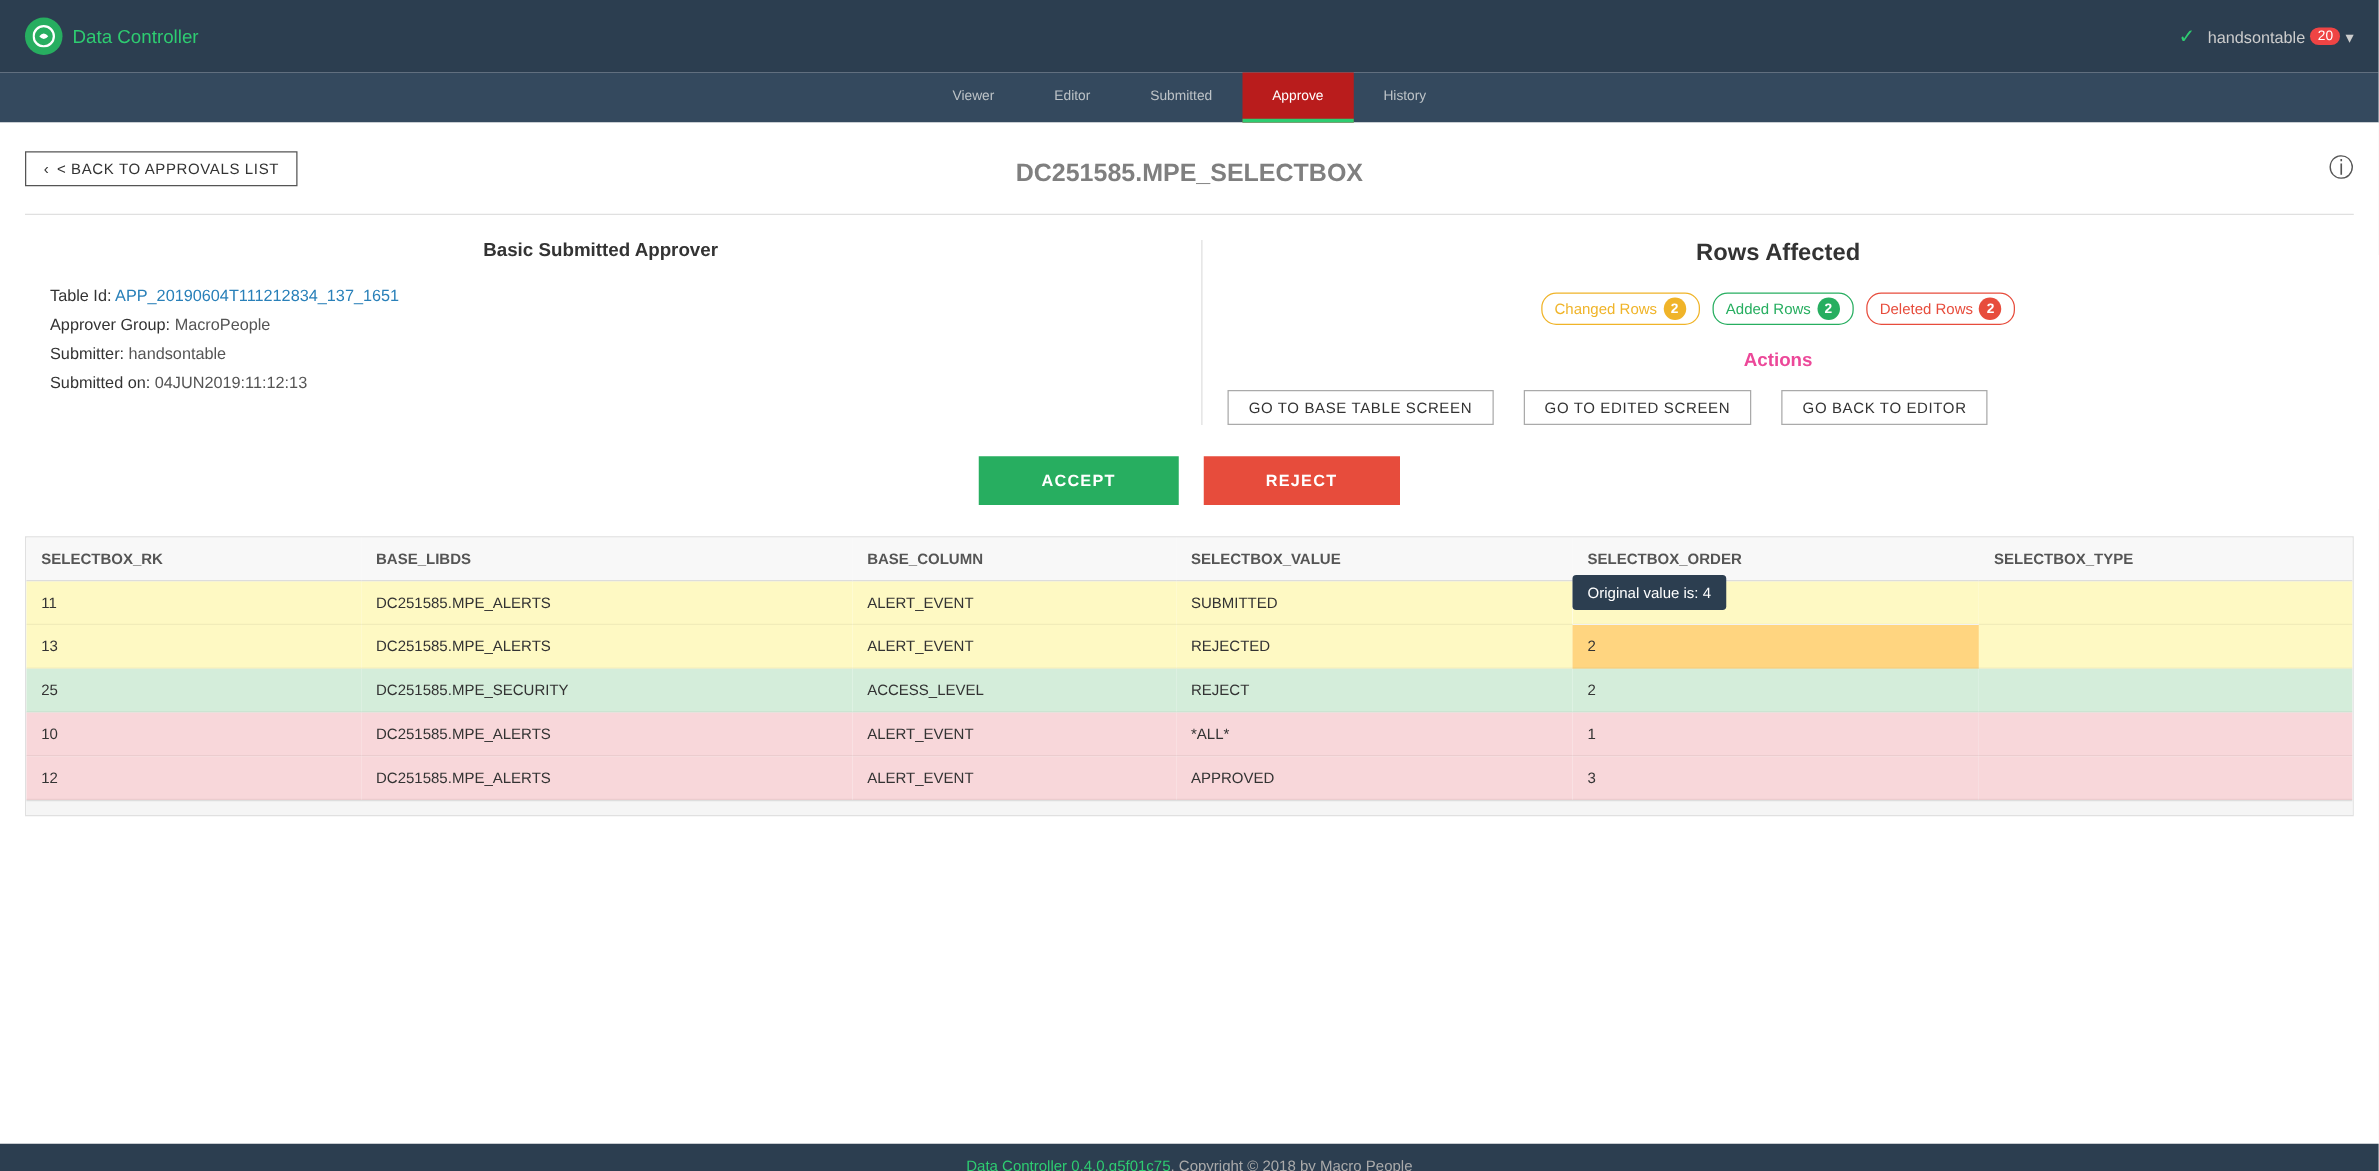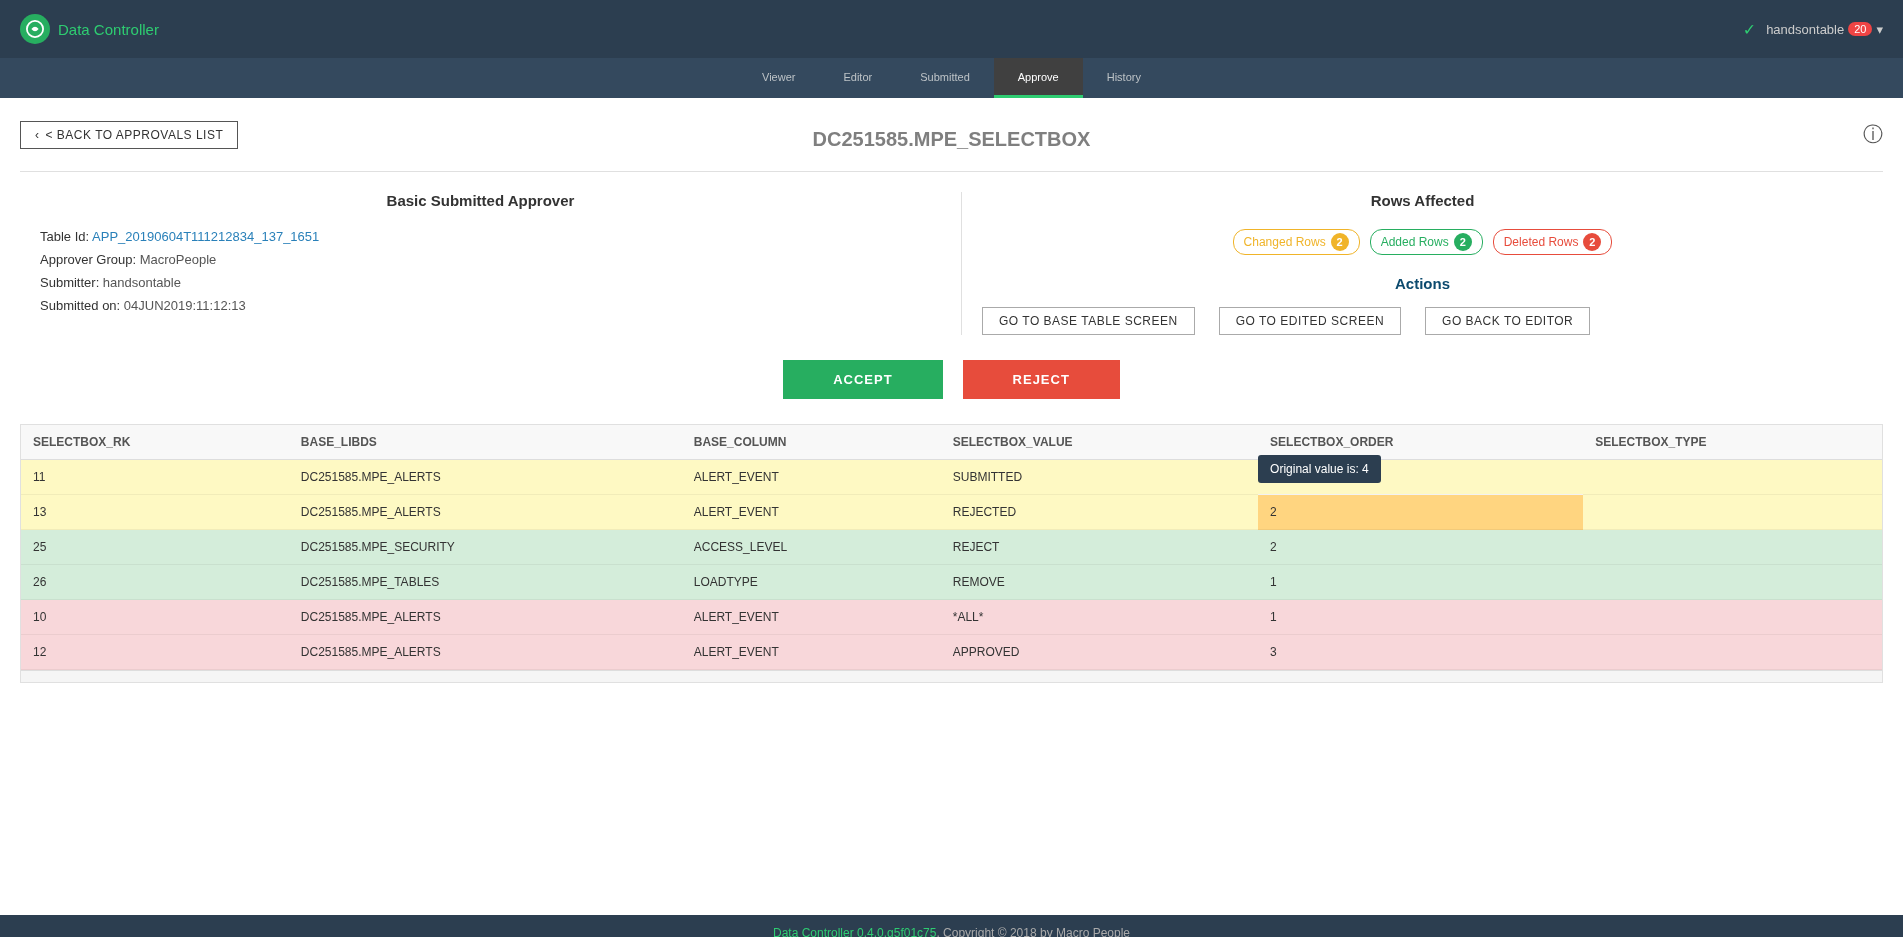--- a/index.html
+++ b/index.html
@@ -35,21 +35,21 @@
     .nav-bar a {
       color: #bdc3c7;
       text-decoration: none;
       padding: 0 24px;
       display: flex;
       align-items: center;
       font-size: 11px;
       cursor: pointer;
       border-bottom: 3px solid transparent;
     }
-    .nav-bar a.active { color: white; border-bottom: 3px solid #2ecc71; background: #404040; }
+    .nav-bar a.active { color: white; border-bottom: 3px solid #2ecc71; background: #b91c1c; }
 
     
     .main-content { background: white; min-height: calc(100vh - 85px - 35px); padding: 20px; }
 
     
     .back-btn {
       display: inline-flex;
       align-items: center;
       gap: 6px;
       border: 1px solid #555;
@@ -79,21 +79,21 @@
       padding-top: 20px;
       border-top: 1px solid #e0e0e0;
     }
     .basic-details { flex: 1; padding: 0 20px; }
     .basic-details h3 { text-align: center; font-size: 15px; margin-bottom: 20px; font-weight: bold; color: #333; }
     .detail-item { margin-bottom: 8px; font-size: 13px; color: #555; }
     .detail-item span.label { color: #333; }
     .detail-item span.value { color: #2980b9; }
 
     .rows-affected { flex: 1; padding: 0 20px; border-left: 1px solid #e0e0e0; }
-    .rows-affected h3 { text-align: center; font-size: 15px; margin-bottom: 20px; font-weight: bold; color: #333; }
+    .rows-affected h3 { text-align: center; font-size: 19px; margin-bottom: 20px; font-weight: bold; color: #333; }
 
     
     .row-badges { display: flex; gap: 10px; justify-content: center; margin-bottom: 20px; }
     .row-badge {
       display: flex; align-items: center; gap: 5px;
       border: 1px solid; border-radius: 12px;
       padding: 3px 10px; font-size: 12px;
     }
     .row-badge.changed { border-color: #f0b429; color: #f0b429; }
     .row-badge.added { border-color: #27ae60; color: #27ae60; }
@@ -101,21 +101,21 @@
     .row-badge .count { 
       border-radius: 50%; width: 18px; height: 18px; 
       display: flex; align-items: center; justify-content: center; 
       font-size: 11px; color: white; font-weight: bold;
     }
     .row-badge.changed .count { background: #f0b429; }
     .row-badge.added .count { background: #27ae60; }
     .row-badge.deleted .count { background: #e74c3c; }
 
     
-    .actions-section h3 { text-align: center; font-size: 15px; margin-bottom: 15px; font-weight: bold; color: #0c4a6e; }
+    .actions-section h3 { text-align: center; font-size: 15px; margin-bottom: 15px; font-weight: bold; color: #ec4899; }
     .action-buttons { display: flex; gap: 24px; justify-content: flex-start; }
     .action-btn {
       border: 1px solid #aaa; background: white; padding: 6px 16px;
       font-size: 12px; cursor: pointer; color: #333; text-transform: uppercase; letter-spacing: 0.5px;
     }
 
     
     .accept-reject { display: flex; gap: 20px; justify-content: center; margin: 25px 0; }
     .btn-accept { background: #27ae60; color: white; border: none; padding: 12px 50px; font-size: 13px; font-weight: bold; letter-spacing: 1px; cursor: pointer; text-transform: uppercase; }
     .btn-reject { background: #e74c3c; color: white; border: none; padding: 12px 50px; font-size: 13px; font-weight: bold; letter-spacing: 1px; cursor: pointer; text-transform: uppercase; }
@@ -273,28 +273,20 @@
 
         <tr class="row-added">
           <td>25</td>
           <td>DC251585.MPE_SECURITY</td>
           <td>ACCESS_LEVEL</td>
           <td>REJECT</td>
           <td>2</td>
           <td></td>
         </tr>
 
-        <tr class="row-added">
-          <td>26</td>
-          <td>DC251585.MPE_TABLES</td>
-          <td>LOADTYPE</td>
-          <td>REMOVE</td>
-          <td>1</td>
-          <td></td>
-        </tr>
 
         <tr class="row-deleted">
           <td>10</td>
           <td>DC251585.MPE_ALERTS</td>
           <td>ALERT_EVENT</td>
           <td>*ALL*</td>
           <td>1</td>
           <td></td>
         </tr>
 

